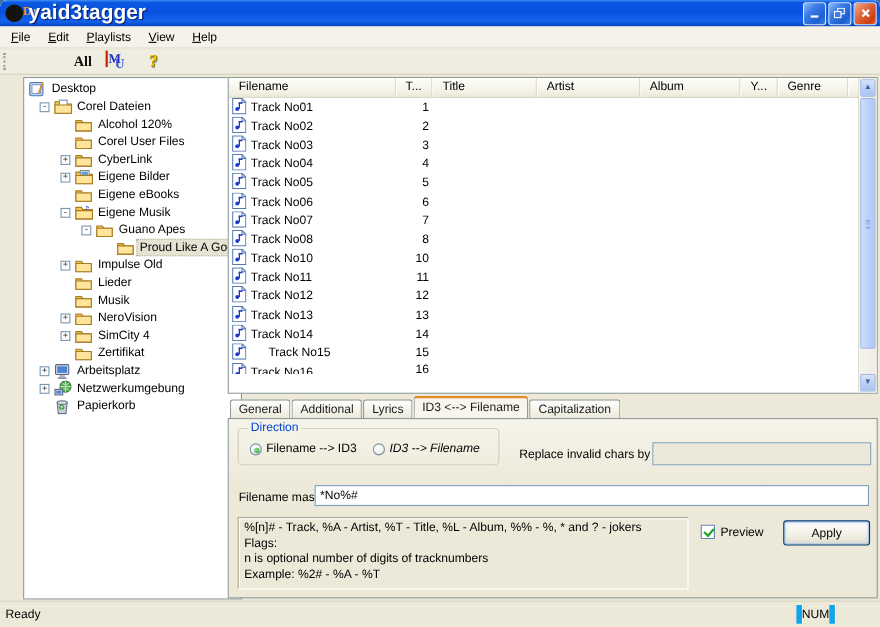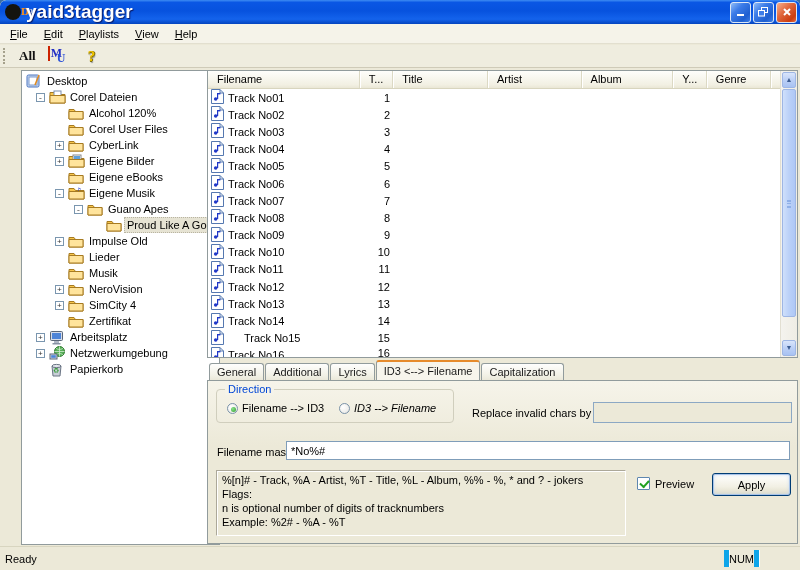--- a/index.html
+++ b/index.html
@@ -26,21 +26,21 @@
   .tbtn.red{background:linear-gradient(135deg,#F6AE8C 0%,#E0693F 40%,#CC3D10 80%,#E66A3E 100%);}
   
   .menubar{position:absolute;top:24px;left:0;right:0;height:20px;background:#F5F3E9;
     display:flex;align-items:center;padding-left:2px;border-bottom:1px solid #E2DFCF;}
   .menu-item{padding:2px 8px;cursor:default;}
   
   .toolbar{position:absolute;top:45px;left:0;right:0;height:23px;background:#EFEDDF;
     display:flex;align-items:center;border-bottom:1px solid #CFCBB8;}
   .grip{width:5px;height:16px;margin:0 5px 0 3px;border-left:2px dotted #A5A18C;}
   .tool-btn{padding:0 6px;display:flex;align-items:center;height:22px;}
-  .all-label{font:bold 13px "Liberation Serif",serif;color:#111;}
+  .all-label{font:bold 13px "Liberation Serif",serif;color:#111;margin-left:48px;}
   .mu-wrap{font:bold 12px "Liberation Serif",serif;position:relative;width:20px;height:18px;}
   .mu-m{position:absolute;left:0;top:-1px;color:#2430C4;border-left:2px solid #CC2200;padding-left:1px;}
   .mu-u{position:absolute;left:9px;top:4px;color:#2B51D8;}
   .help-label{font:bold 15px "Liberation Serif",serif;color:#F1C400;
     text-shadow:1px 0 0 #7A6A00,0 1px 0 #7A6A00,1px 2px 1px #9a9a9a;}
   
   .client{position:absolute;top:68px;left:0;right:0;bottom:24px;background:#ECE9D8;}
   
   .tree{position:absolute;left:2px;top:2px;width:199px;bottom:1px;background:#fff;
     border:1px solid #919B9C;overflow:hidden;padding-top:2px;margin-left:19px;}
@@ -578,38 +578,20 @@
           </div>
           <div class="lrow">
             <div class="lcell c0" style="width: 154px;">
               <span><svg width="13" height="15" viewBox="0 0 13 15">
                   <path d="M0.5 0.5 H9 L12.5 4 V14.5 H0.5 Z" fill="#fff" stroke="#5578B0"></path>
                   <path d="M9 0.5 V4 H12.5" fill="none" stroke="#5578B0"></path>
                   <circle cx="4.7" cy="10" r="1.8" fill="#2038C8"></circle>
                   <rect x="6" y="4" width="1.2" height="6" fill="#2038C8"></rect>
                   <rect x="6" y="4" width="3.4" height="1.4" fill="#2038C8"></rect>
                 </svg></span>
-              <span class="fn">Track No09</span>
-            </div>
-            <div class="lcell num" style="width: 34px;">9</div>
-            <div class="lcell" style="width: 96px;"></div>
-            <div class="lcell" style="width: 95px;"></div>
-            <div class="lcell" style="width: 93px;"></div>
-            <div class="lcell" style="width: 34px;"></div>
-            <div class="lcell" style="width: 65px;"></div>
-          </div>
-          <div class="lrow">
-            <div class="lcell c0" style="width: 154px;">
-              <span><svg width="13" height="15" viewBox="0 0 13 15">
-                  <path d="M0.5 0.5 H9 L12.5 4 V14.5 H0.5 Z" fill="#fff" stroke="#5578B0"></path>
-                  <path d="M9 0.5 V4 H12.5" fill="none" stroke="#5578B0"></path>
-                  <circle cx="4.7" cy="10" r="1.8" fill="#2038C8"></circle>
-                  <rect x="6" y="4" width="1.2" height="6" fill="#2038C8"></rect>
-                  <rect x="6" y="4" width="3.4" height="1.4" fill="#2038C8"></rect>
-                </svg></span>
               <span class="fn">Track No10</span>
             </div>
             <div class="lcell num" style="width: 34px;">10</div>
             <div class="lcell" style="width: 96px;"></div>
             <div class="lcell" style="width: 95px;"></div>
             <div class="lcell" style="width: 93px;"></div>
             <div class="lcell" style="width: 34px;"></div>
             <div class="lcell" style="width: 65px;"></div>
           </div>
           <div class="lrow">

